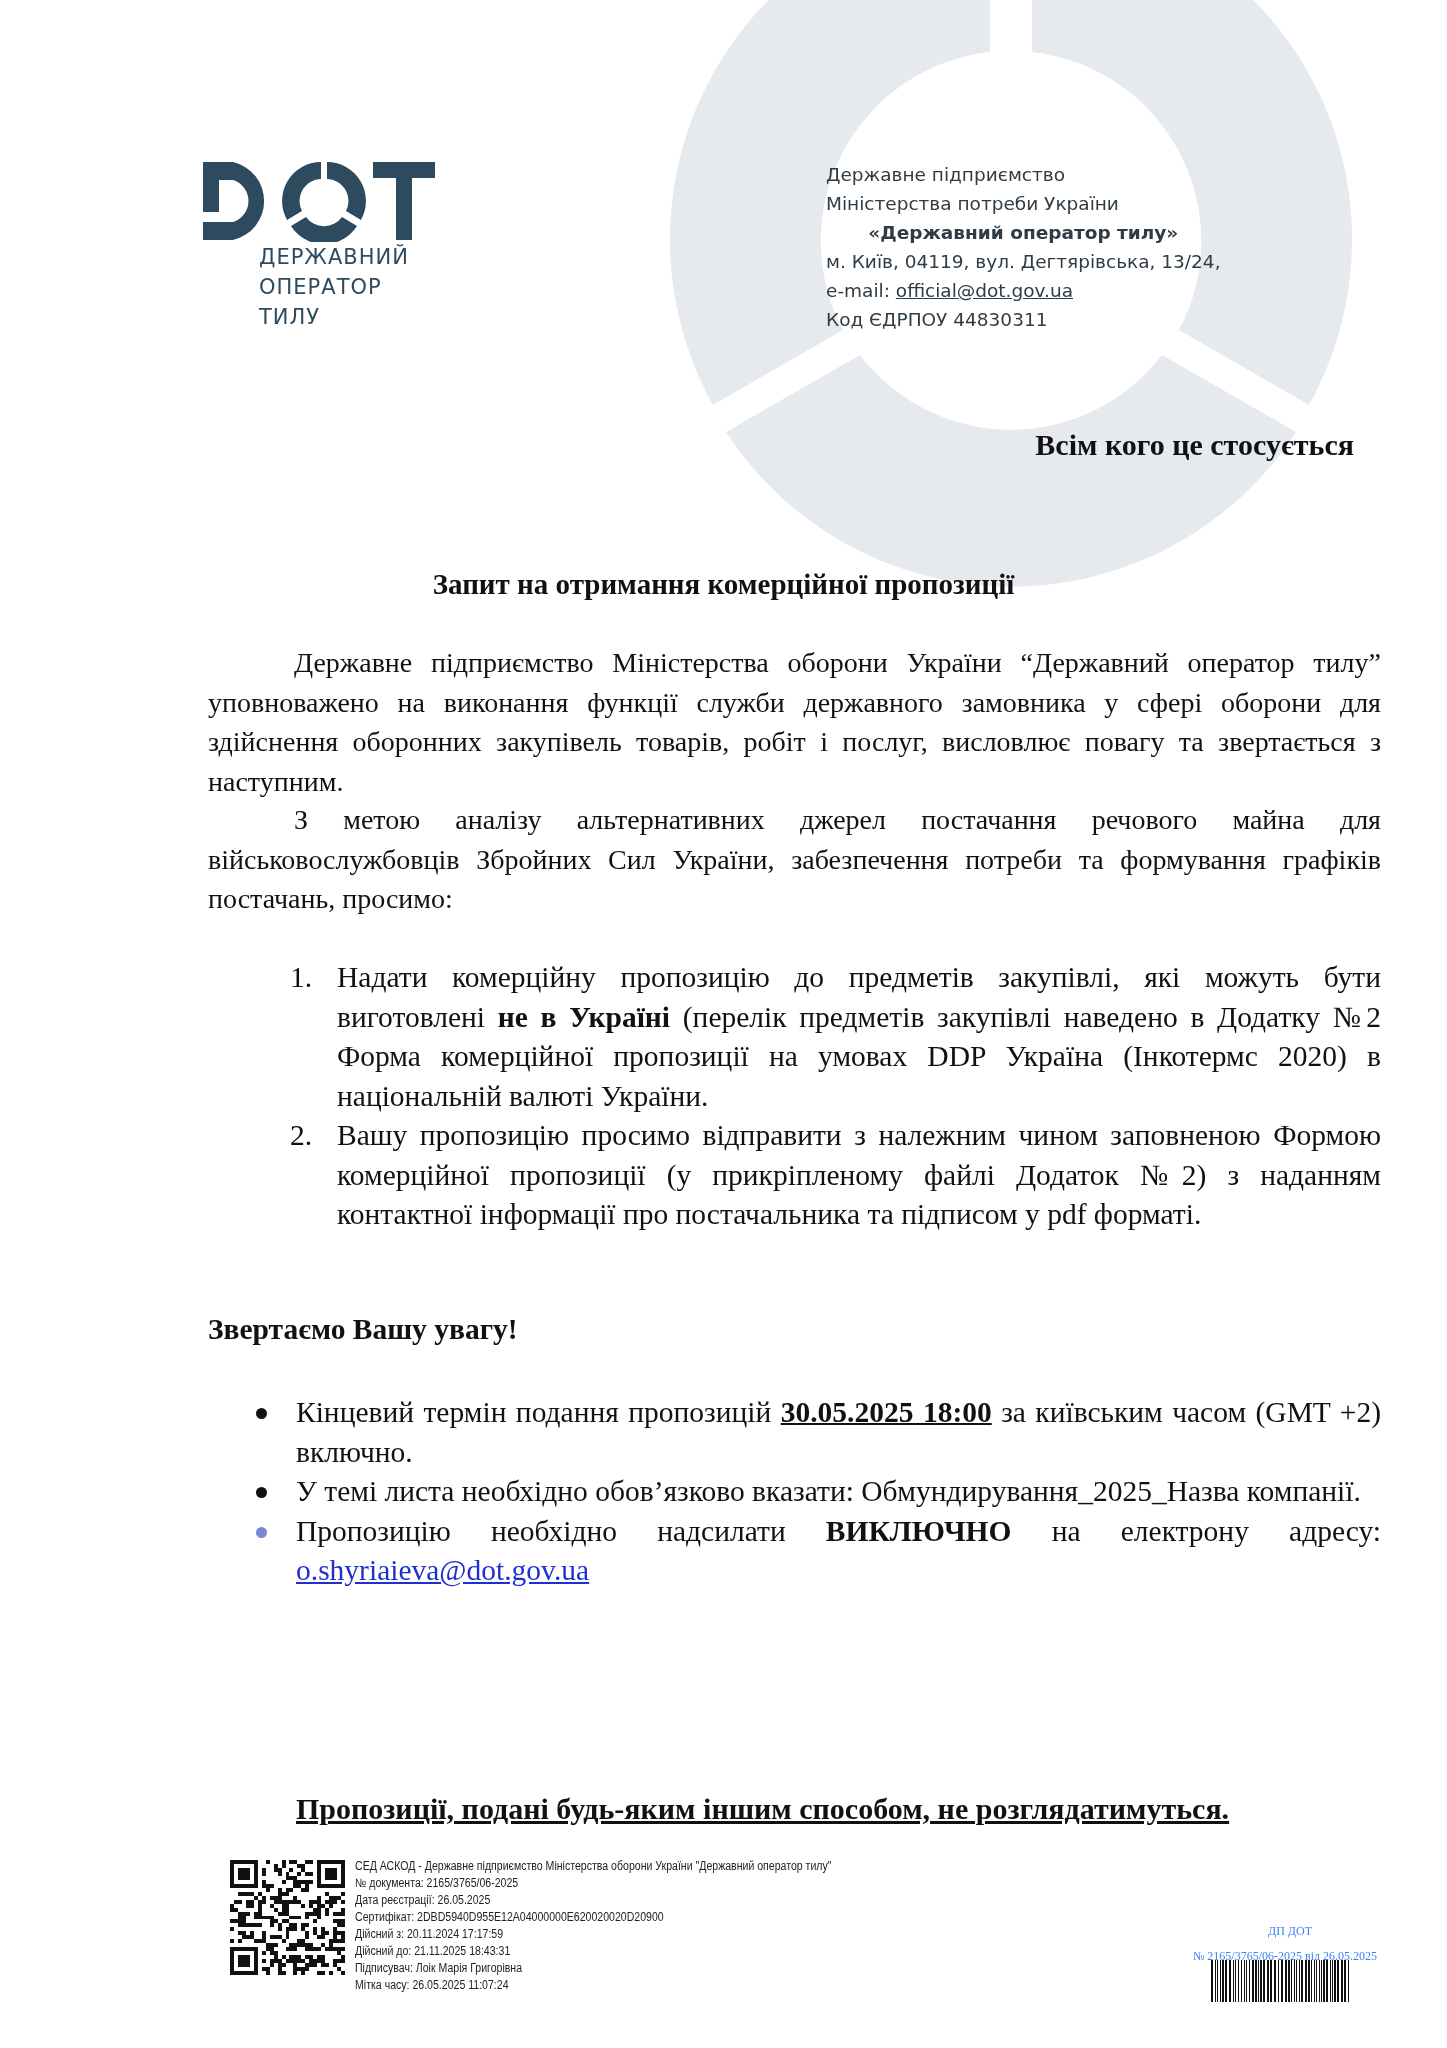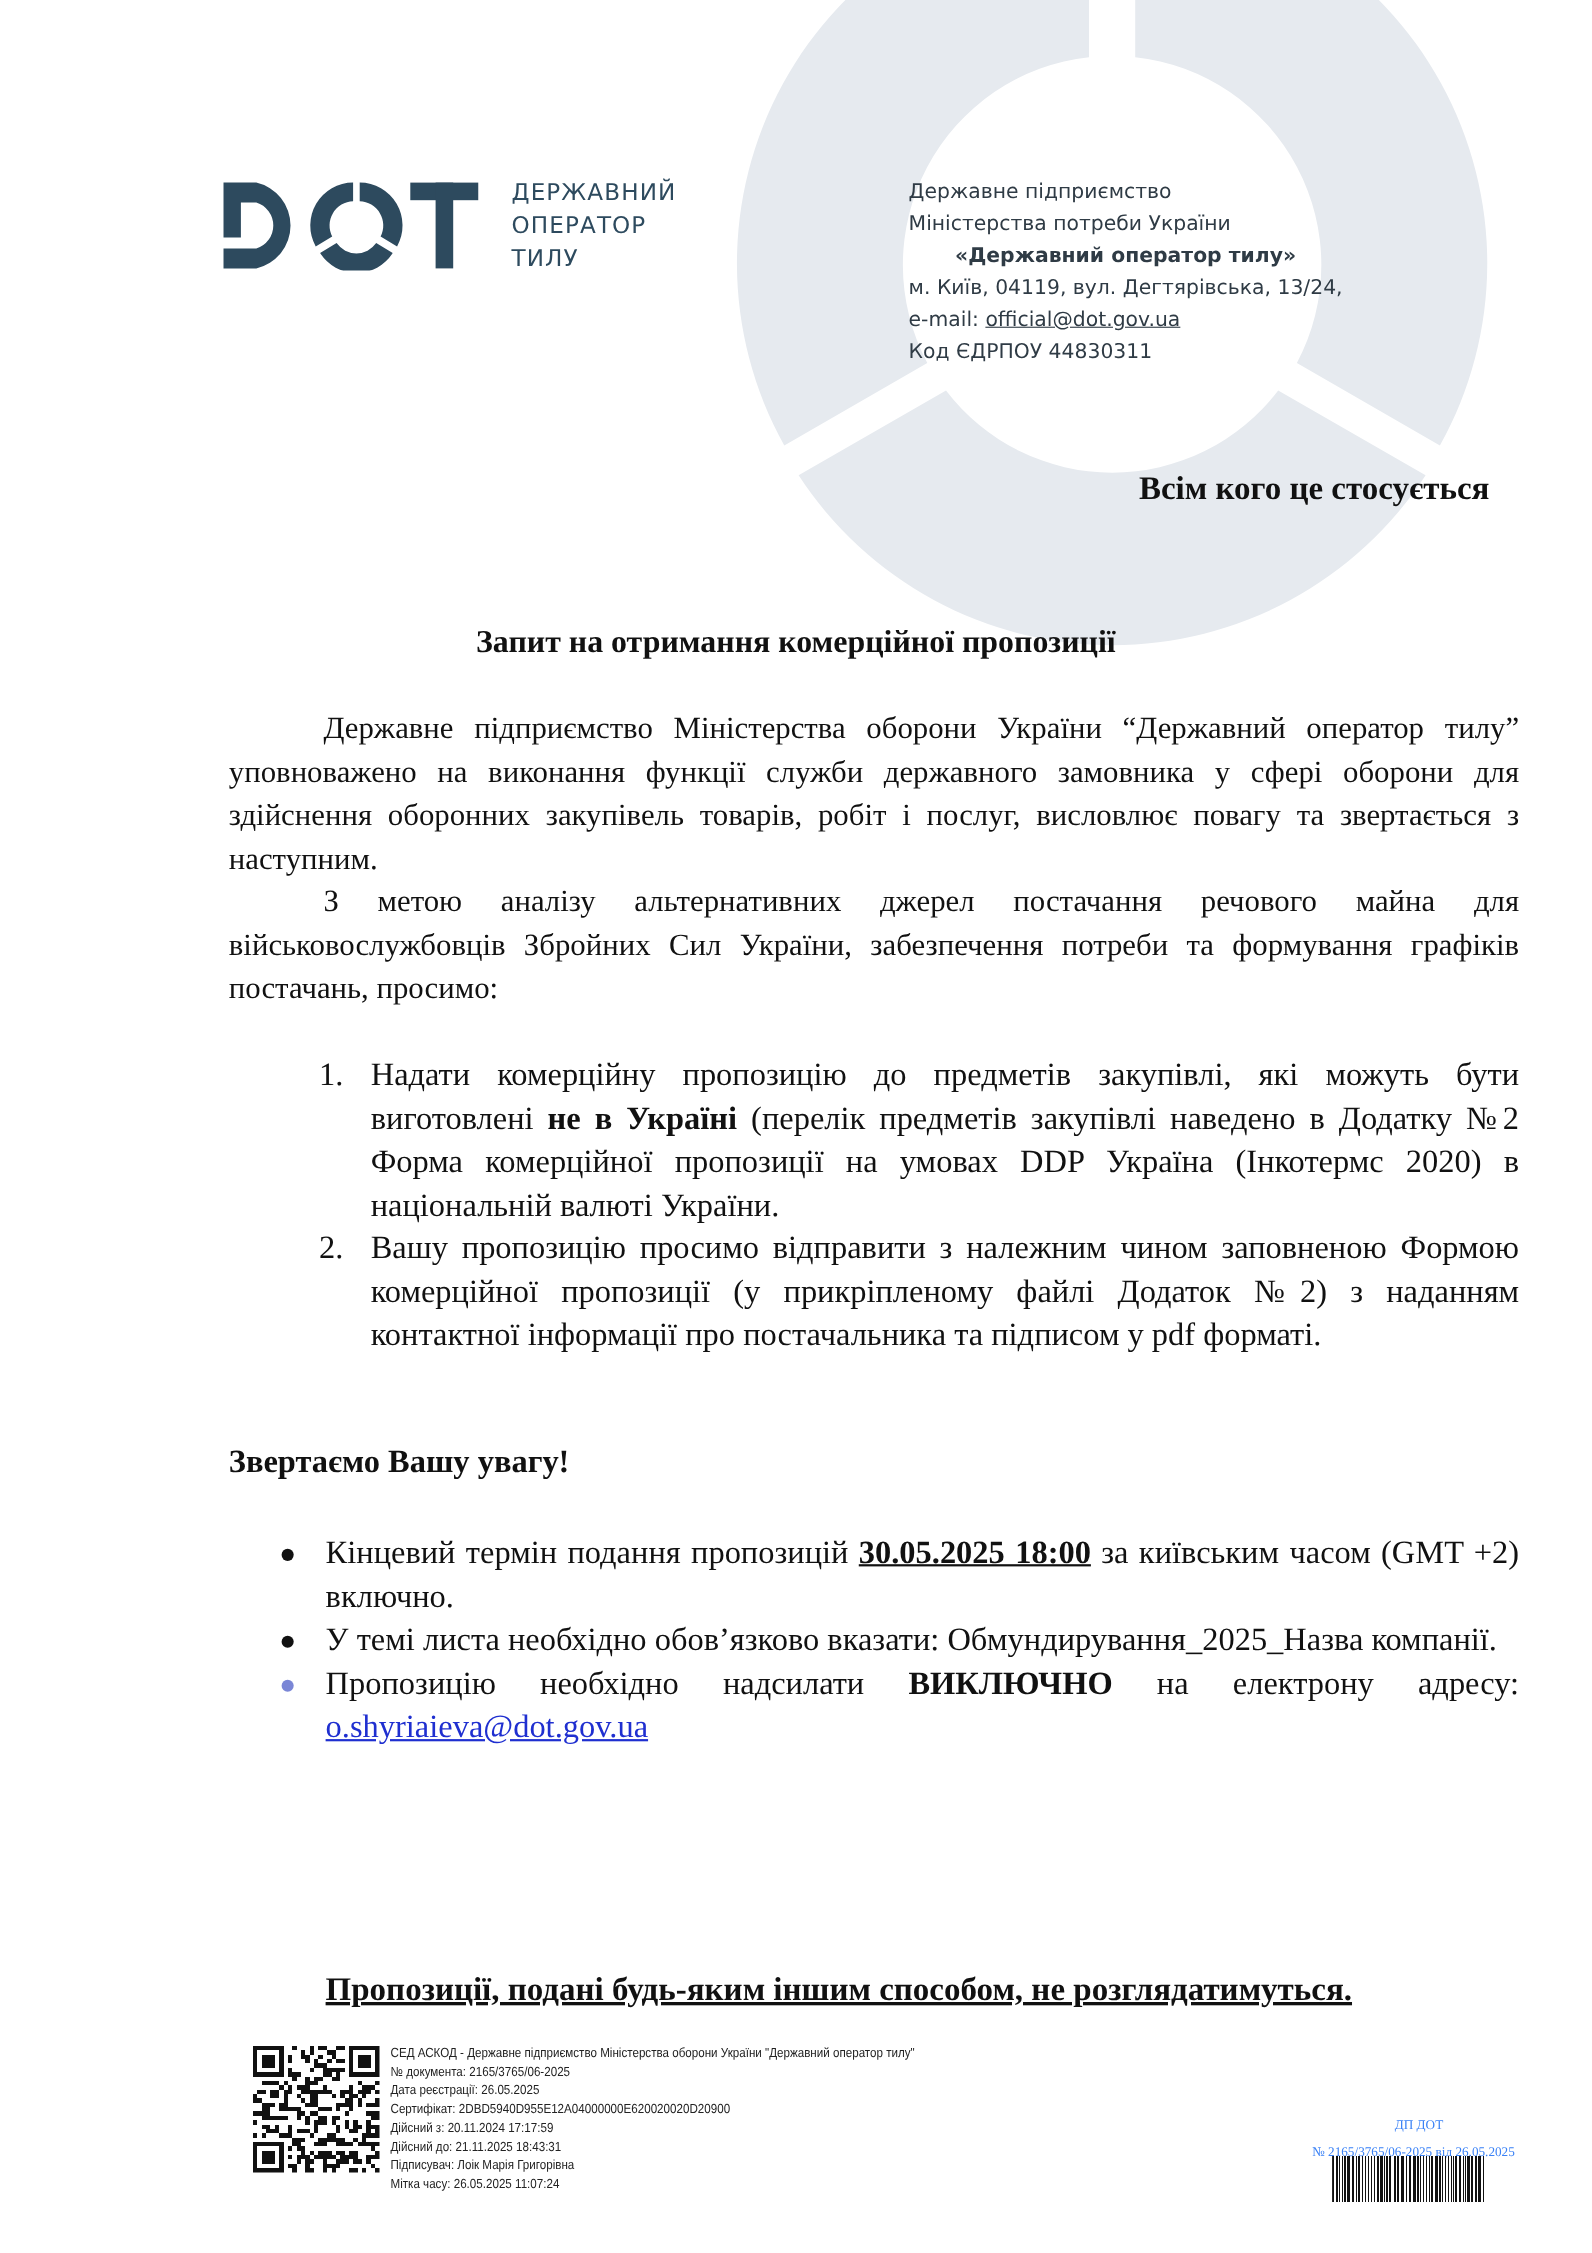--- a/index.html
+++ b/index.html
@@ -1,21 +1,21 @@
 <!DOCTYPE html>
 <html><head>
 <meta charset="utf-8">
 <style>
   html, body { margin: 0; padding: 0; background: #ffffff; }
   body { width: 1447px; height: 2048px; position: relative; overflow: hidden; font-family: "Liberation Serif", "DejaVu Serif", serif; color: #111; }
   .watermark { position: absolute; left: 0; top: 0; width: 1447px; height: 2048px; z-index: 0; pointer-events: none; }
   .layer { position: absolute; z-index: 1; }
 
   
-  .logo { left: 203px; top: 160px; display: flex; align-items: center; }
+  .logo { left: 203px; top: 160px; display: flex; align-items: center; flex-direction: column; }
   .logo svg { display: block; }
   .logo-text { margin-left: 30px; font-family: "DejaVu Sans", "Liberation Sans", sans-serif; color: #2d4a5e; font-size: 21px; line-height: 30px; letter-spacing: 1px; }
 
   
   .address { left: 826px; top: 160px; font-family: "DejaVu Sans", "Liberation Sans", sans-serif; color: #2f3b45; font-size: 18.5px; line-height: 29px; }
   .address .bold { font-weight: bold; text-align: center; }
   .address a { color: #2f3b45; text-decoration: underline; }
 
   .recipient { right: 93px; top: 428px; font-weight: bold; font-size: 30px; }
   .title { left: 0; width: 1447px; top: 568px; text-align: center; font-weight: bold; font-size: 29px; }

